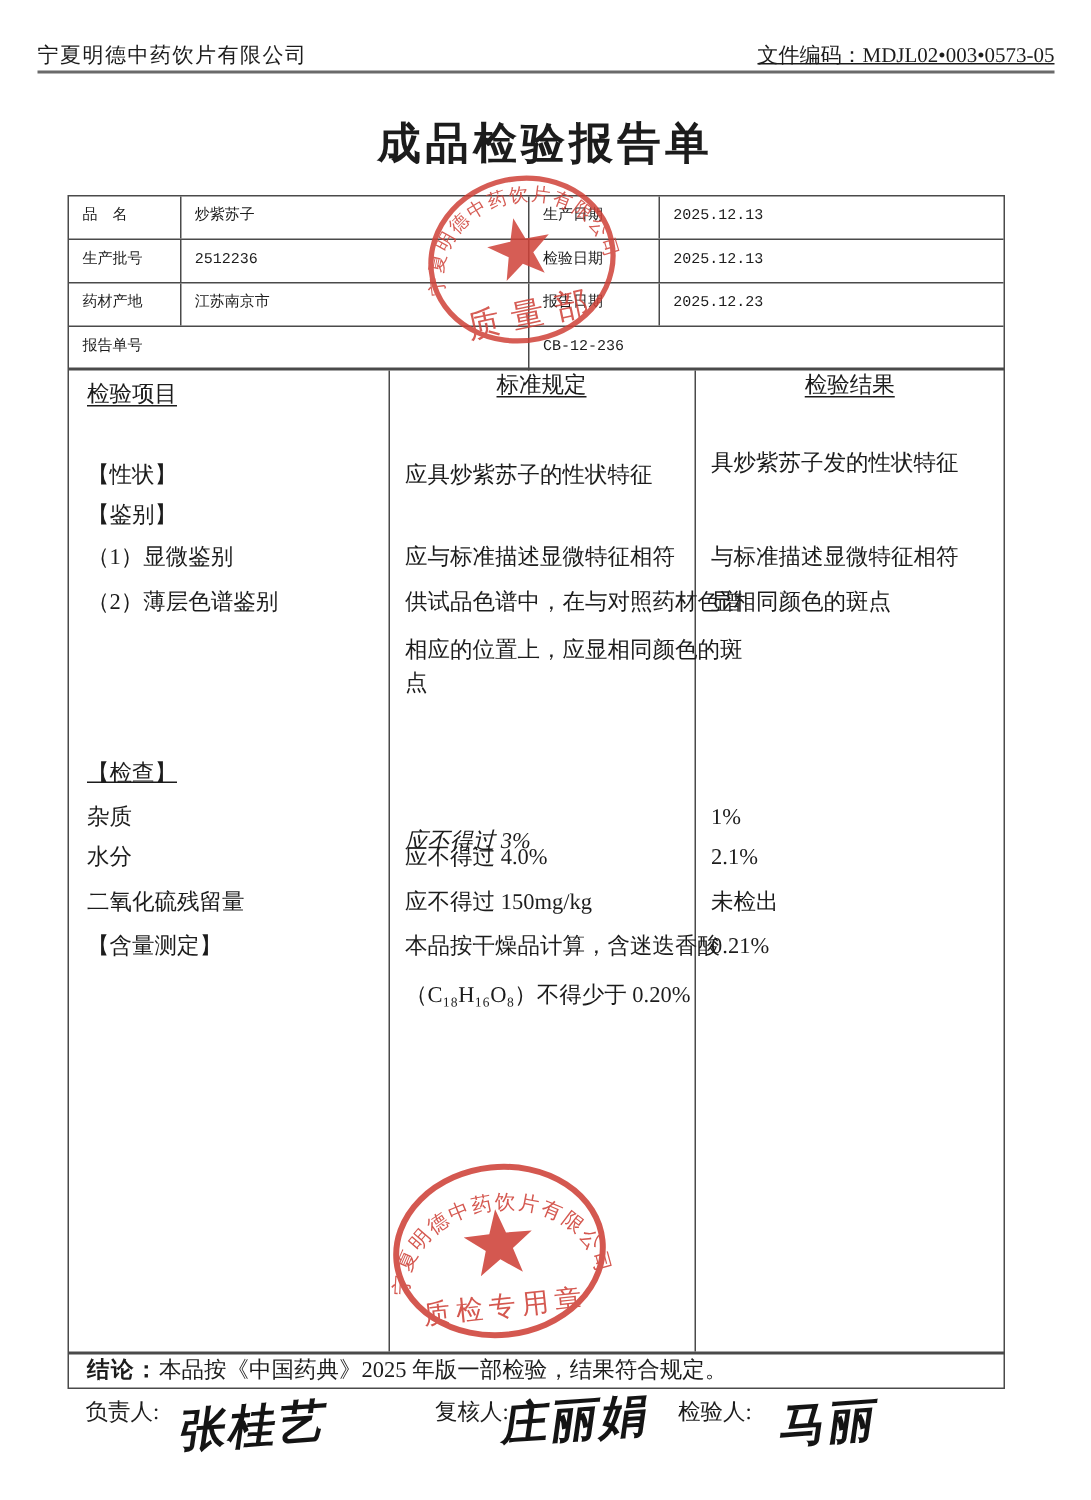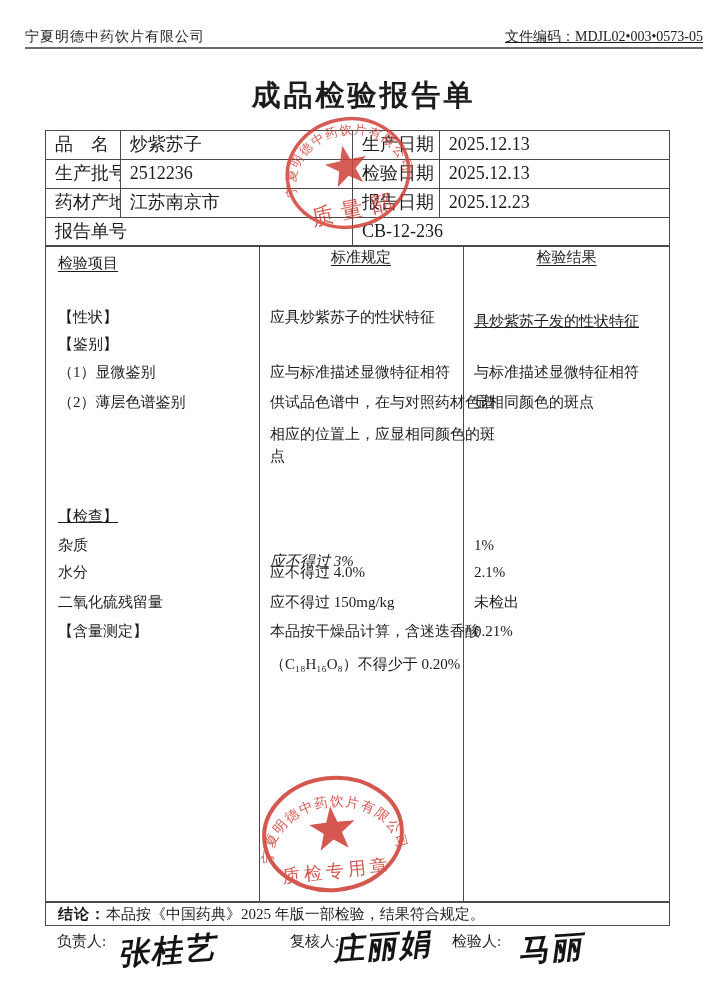--- a/index.html
+++ b/index.html
@@ -12,21 +12,21 @@
   
   .company{left:25px;top:28px;font-size:14px;letter-spacing:1px;}
   .doccode{right:24px;top:28px;font-size:14px;text-decoration:underline;}
   .head-rule{left:25px;top:47px;width:678px;height:2px;background:#6a6a6a;}
   
   .title{left:0;top:76px;width:727px;text-align:center;font-size:29px;font-weight:bold;letter-spacing:3px;}
   
   .info-table{left:45px;top:130px;width:625px;height:116px;border:1px solid #4a4a4a;box-sizing:border-box;}
   .irow{display:flex;height:29px;box-sizing:border-box;border-bottom:1px solid #4a4a4a;}
   .irow:last-child{border-bottom:none;}
-  .icell{box-sizing:border-box;padding-left:9px;font-size:18px;line-height:27px;white-space:nowrap;overflow:hidden;}
+  .icell{box-sizing:border-box;padding-left:9px;font-size:10px;line-height:27px;white-space:nowrap;overflow:hidden;font-family:Liberation Mono, monospace;}
   .bR{border-right:1px solid #4a4a4a;}
   .w-l1{width:75px;}.w-v1{width:233px;}.w-l2{width:87px;}.w-v2{width:230px;}
   .w-m1{width:308px;}.w-m2{width:317px;}
   
   .main-table{left:45px;top:246px;width:625px;height:656px;border:1px solid #4a4a4a;box-sizing:border-box;}
   .vline{position:absolute;top:0;bottom:0;width:1px;background:#4a4a4a;}
   .mt{position:absolute;font-size:15px;white-space:nowrap;line-height:20px;}
   .mt-h{text-decoration:underline;text-underline-offset:3px;}
   .c2{left:224px;}
   .c3{left:428px;}
@@ -96,21 +96,21 @@
   <div class="mt c2" style="top:60px;">应具炒紫苏子的性状特征</div>
   <div class="mt c2" style="top:145px;text-align:right;">供试品色谱中，在与对照药材色谱</div>
   <div class="mt c2" style="top:177px;">相应的位置上，应显相同颜色的斑</div>
   <div class="mt c2" style="top:199px;">点</div>
   <div class="mt c2" style="top:304px;font-style:italic;">应不得过 3%</div>
   <div class="mt c2" style="top:315px;">应不得过 4.0%</div>
   <div class="mt c2" style="top:345px;">应不得过 150mg/kg</div>
   <div class="mt c2" style="top:374px;">本品按干燥品计算，含迷迭香酸</div>
   <div class="mt c2" style="top:407px;">（C₁₈H₁₆O₈）不得少于 0.20%</div>
 
-  <div class="mt c3" style="top:64px;text-decoration:underline;">具炒紫苏子发的性状特征</div>
+  <div class="mt c3" style="top:52px;">具炒紫苏子发的性状特征</div>
   <div class="mt c3" style="top:115px;">与标准描述显微特征相符</div>
   <div class="mt c3" style="top:145px;">显相同颜色的斑点</div>
   <div class="mt c3" style="top:288px;">1%</div>
   <div class="mt c3" style="top:315px;">2.1%</div>
   <div class="mt c3" style="top:345px;">未检出</div>
   <div class="mt c3" style="top:374px;">0.21%</div>
 </div>
 
 <div class="abs conclusion">
   <b>结论：</b><span>本品按《中国药典》2025 年版一部检验，结果符合规定。</span>

